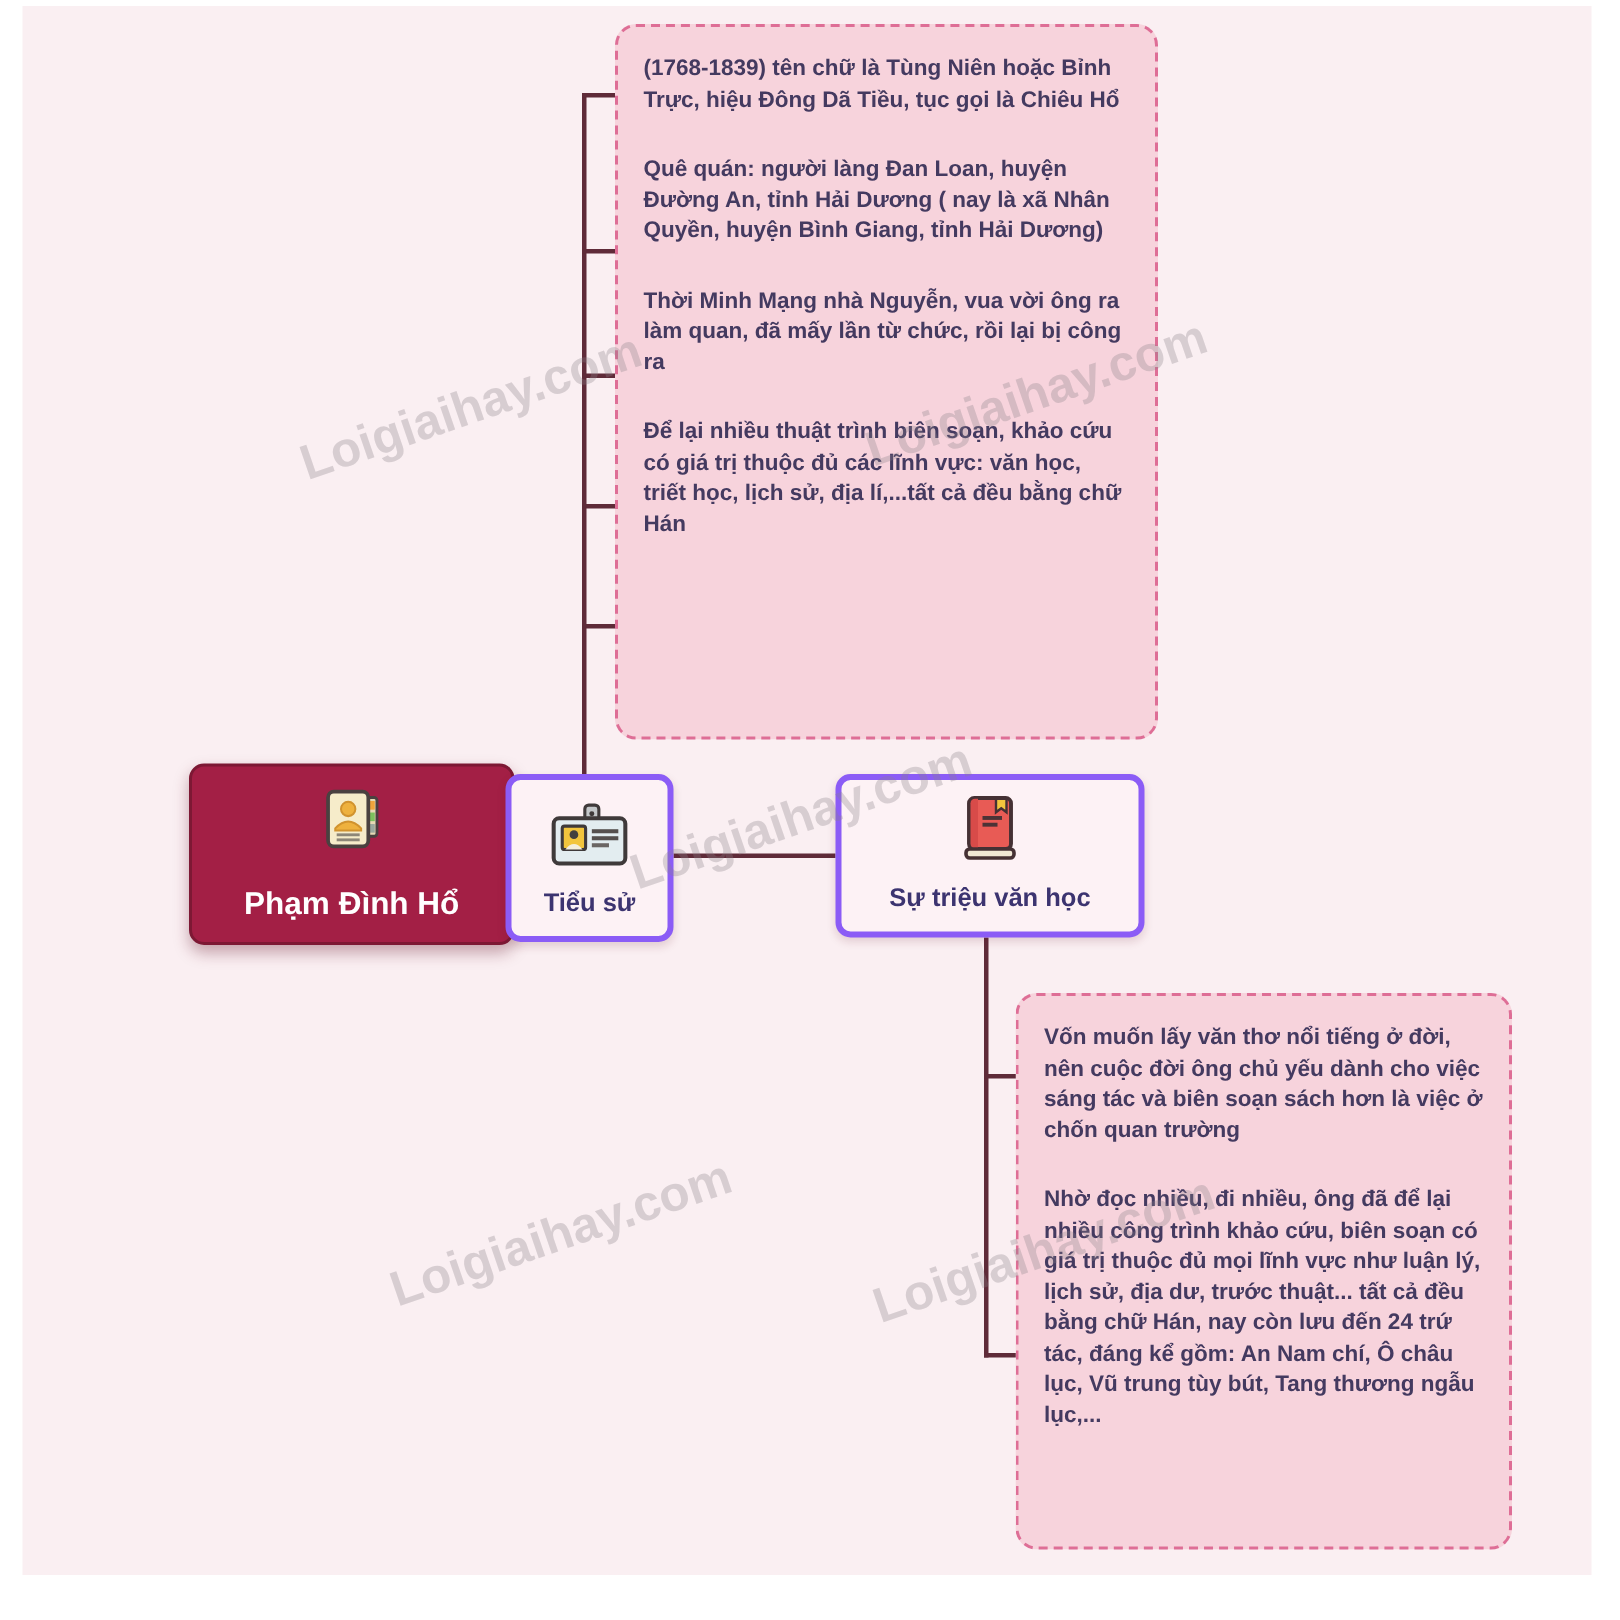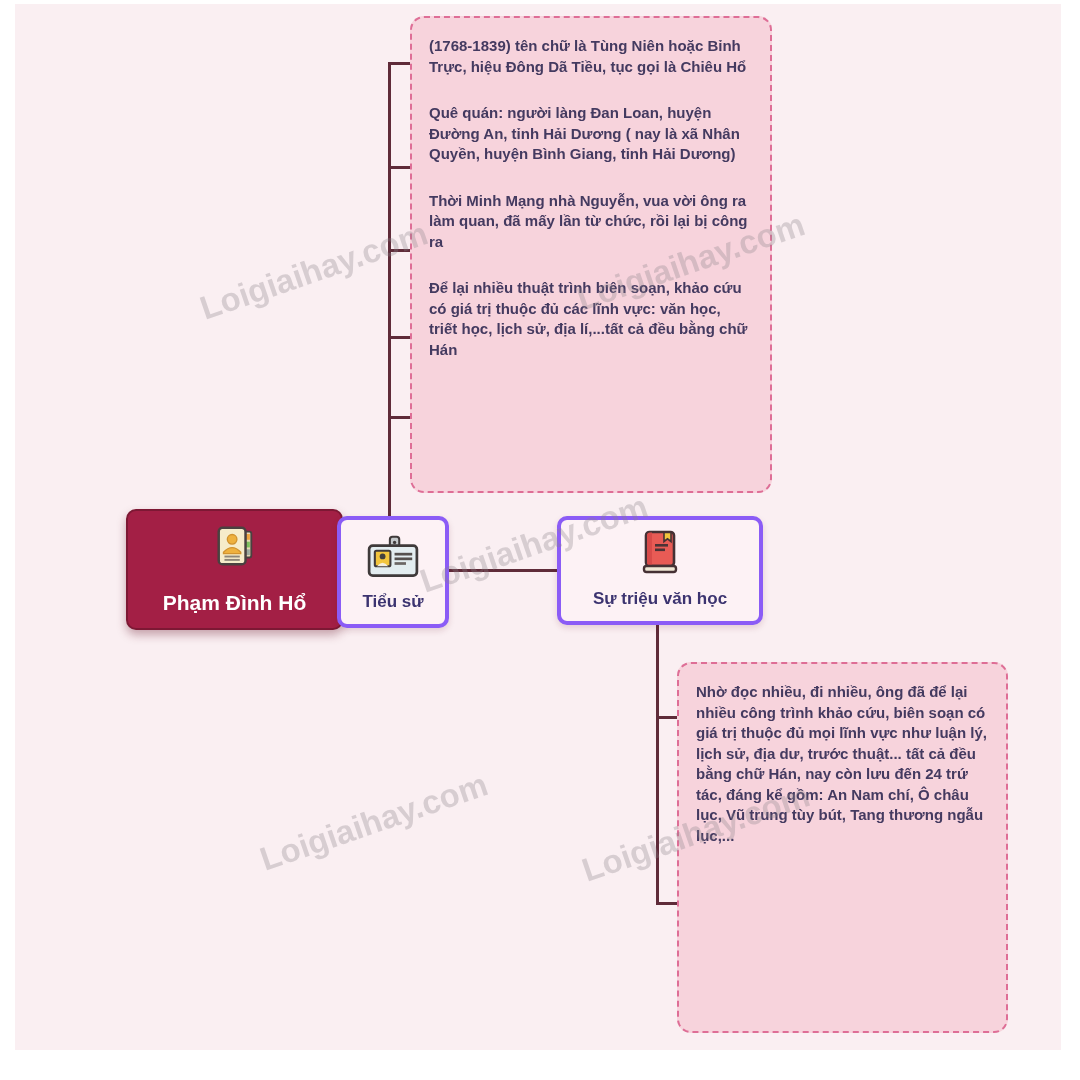--- a/index.html
+++ b/index.html
@@ -75,20 +75,21 @@
 <div class="line" style="left:656px;top:902px;width:36px;height:3px;"></div>
 
 <div class="leafbox box-top">
   <p>(1768-1839) tên chữ là Tùng Niên hoặc Bỉnh Trực, hiệu Đông Dã Tiều, tục gọi là Chiêu Hổ</p>
   <p>Quê quán: người làng Đan Loan, huyện Đường An, tỉnh Hải Dương ( nay là xã Nhân Quyền, huyện Bình Giang, tỉnh Hải Dương)</p>
   <p>Thời Minh Mạng nhà Nguyễn, vua vời ông ra làm quan, đã mấy lần từ chức, rồi lại bị công ra</p>
   <p>Để lại nhiều thuật trình biên soạn, khảo cứu có giá trị thuộc đủ các lĩnh vực: văn học, triết học, lịch sử, địa lí,...tất cả đều bằng chữ Hán</p>
 </div>
 
 <div class="leafbox box-bottom">
+  <p>Vốn muốn lấy văn thơ nổi tiếng ở đời, nên cuộc đời ông chủ yếu dành cho việc sáng tác và biên soạn sách hơn là việc ở chốn quan trường</p>
   <p>Nhờ đọc nhiều, đi nhiều, ông đã để lại nhiều công trình khảo cứu, biên soạn có giá trị thuộc đủ mọi lĩnh vực như luận lý, lịch sử, địa dư, trước thuật... tất cả đều bằng chữ Hán, nay còn lưu đến 24 trứ tác, đáng kể gồm: An Nam chí, Ô châu lục, Vũ trung tùy bút, Tang thương ngẫu lục,...</p>
 </div>
 
 <div class="node node-root">
   <span class="icon">
     <svg width="46" height="46" viewBox="0 0 48 48">
       <rect x="33" y="9" width="8" height="27" rx="2" fill="#e7d9b4" stroke="#4a4140" stroke-width="2"></rect>
       <rect x="34.5" y="11.5" width="5" height="6" fill="#f0a43c"></rect>
       <rect x="34.5" y="19.5" width="5" height="6" fill="#7cc15e"></rect>
       <rect x="34.5" y="27.5" width="5" height="6" fill="#9aa89e"></rect>

